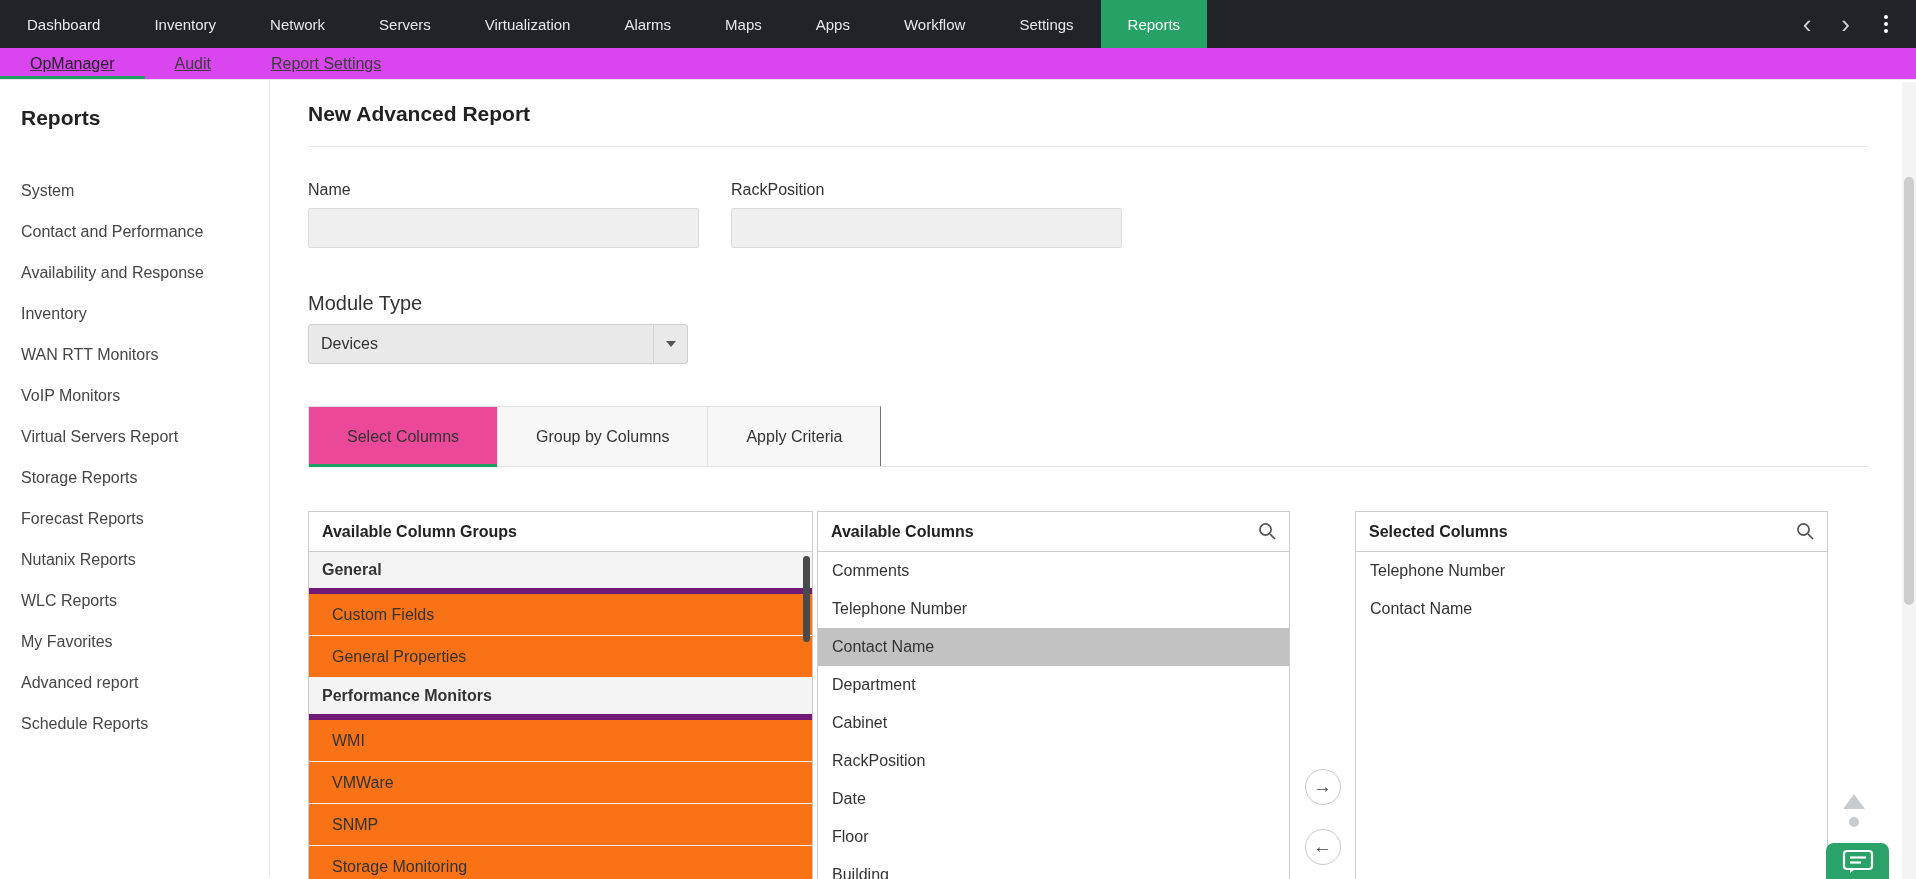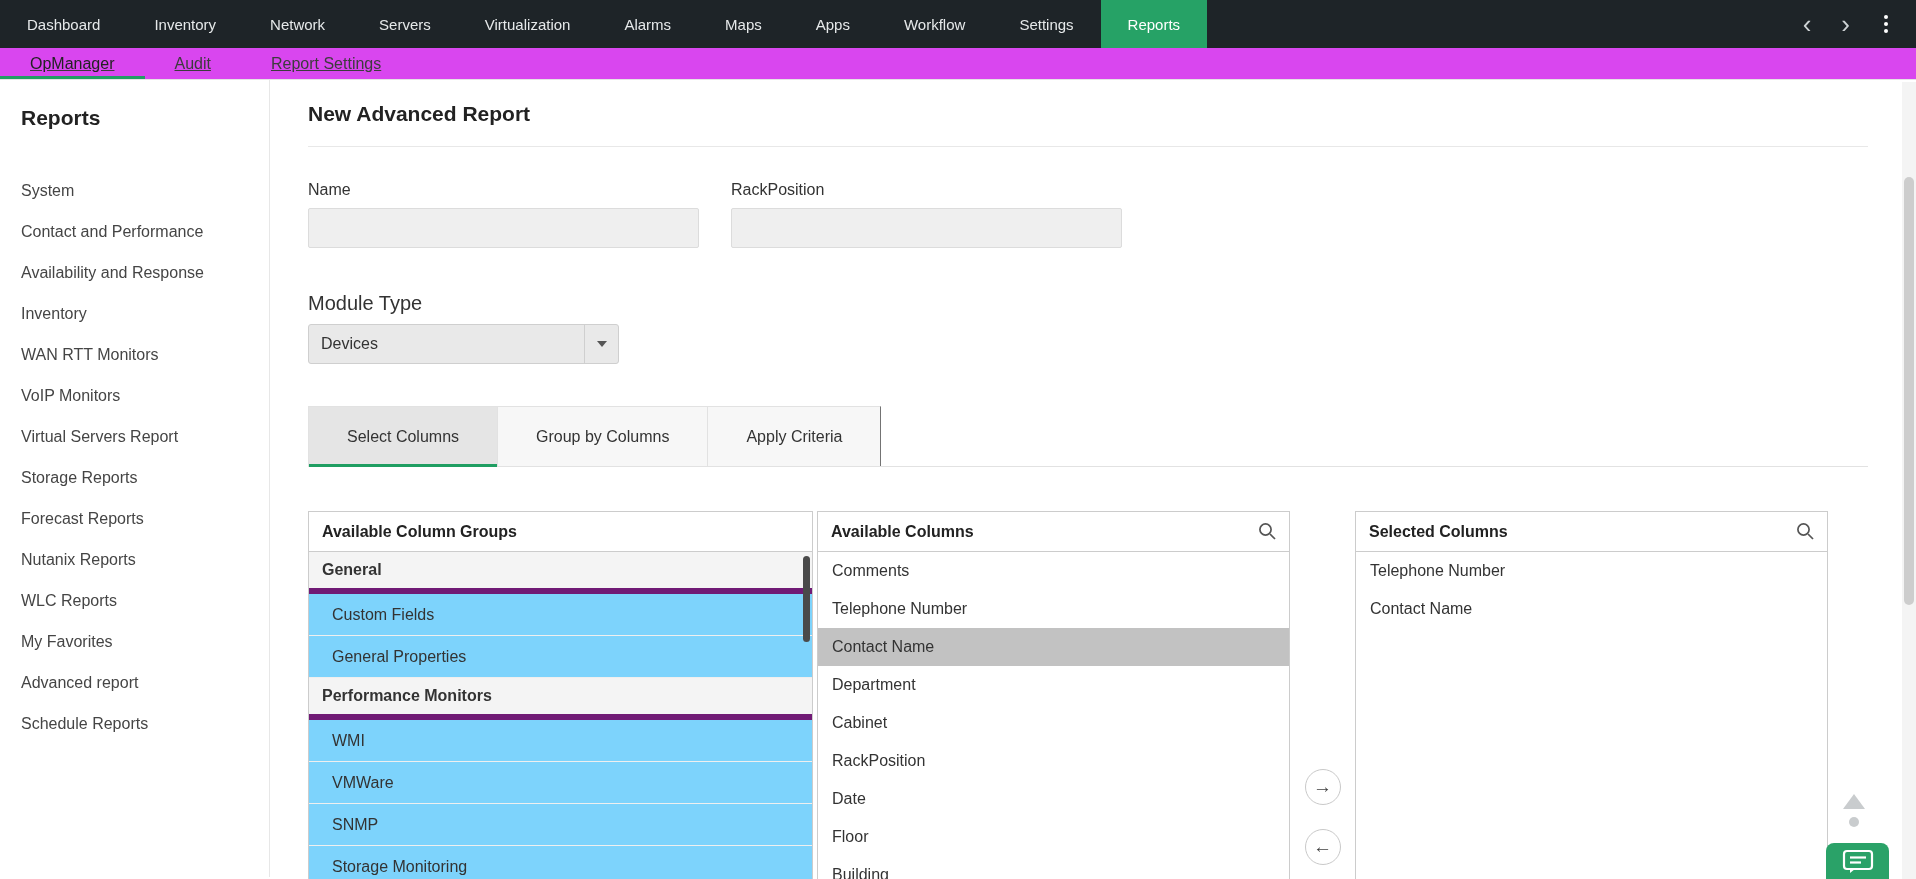--- a/index.html
+++ b/index.html
@@ -36,49 +36,49 @@
   .page-title { font-size:21px; font-weight:bold; color:#222; margin-top:22px; }
   .title-divider { height:1px; background:#e8e8e8; margin-top:20px; }
 
   
   .form-row { display:flex; gap:32px; margin-top:34px; }
   .field label { display:block; font-size:16px; color:#333; }
   .field input { display:block; width:391px; height:40px; margin-top:9px;
                  background:#efefef; border:1px solid #dcdcdc; border-radius:2px; outline:none;
                  font-size:16px; padding:0 10px; color:#333; }
   .module-block { margin-top:44px; }
-  .select { width:311px; height:40px; margin-top:9px; background:#e9e9e9;
+  .select { width:380px; height:40px; margin-top:9px; background:#e9e9e9;
             border:1px solid #cfcfcf; border-radius:3px; display:flex; align-items:center;
             padding-left:12px; font-size:16px; color:#333; position:relative; cursor:pointer; }
   .select .dd { position:absolute; right:0; top:0; bottom:0; width:34px; border-left:1px solid #cfcfcf;
                 display:flex; align-items:center; justify-content:center; }
   .caret { width:0; height:0; border-left:5px solid transparent; border-right:5px solid transparent;
            border-top:6px solid #555; }
 
   
   .tabs { display:flex; margin-top:42px; border-bottom:1px solid #e2e2e2; }
   .tab { height:60px; display:flex; align-items:center; padding:0 38px; font-size:16px; color:#333;
          background:#f7f7f7; border:1px solid #e2e2e2; border-bottom:none; border-right:none; cursor:pointer;
          position:relative; }
   .tab:last-child { border-right:1px solid #737373; }
-  .tab.active { background:#e5e5e5; }
+  .tab.active { background:#ec4899; }
   .tab.active::after { content:""; position:absolute; left:0; right:0; bottom:-1px; height:3px; background:#1f9e62; }
 
   
   .panels { display:flex; align-items:flex-start; margin-top:44px; }
   .panel { border:1px solid #cccccc; background:#fff; height:420px; overflow:hidden; }
   .panel-h { height:40px; display:flex; align-items:center; justify-content:space-between;
              padding:0 12px 0 13px; font-size:16px; font-weight:bold; color:#222;
              border-bottom:1px solid #cccccc; }
   .panel.groups { width:505px; position:relative; }
   .panel.cols { width:473px; margin-left:4px; }
   .panel.sel { width:473px; }
   .grow { height:42px; display:flex; align-items:center; font-size:16px; color:#333; }
   .grow.group { background:#f4f4f4; font-weight:bold; padding-left:13px; border-bottom:6px solid #701a75; cursor:pointer; }
-  .grow.item { background:#7dd3fc; padding-left:23px; border-bottom:1px solid #efefef; cursor:pointer; }
+  .grow.item { background:#f97316; padding-left:23px; border-bottom:1px solid #efefef; cursor:pointer; }
   .p1-scroll { position:absolute; right:2px; top:44px; width:7px; height:86px; background:#4a4a4a; border-radius:4px; }
   .col-row { height:38px; display:flex; align-items:center; padding-left:14px; font-size:16px; color:#333; cursor:pointer; }
   .col-row.selected { background:#c2c2c2; }
   .arrow-col { width:65px; display:flex; flex-direction:column; align-items:center; flex:none; }
   .circle-btn { width:36px; height:36px; border-radius:50%; border:1px solid #c9c9c9; background:#fff;
                 display:flex; align-items:center; justify-content:center; font-size:19px; color:#3f3f3f;
                 cursor:pointer; }
   .circle-btn.first { margin-top:258px; }
   .circle-btn.second { margin-top:24px; }
   .search-ic { display:flex; align-items:center; cursor:pointer; }

